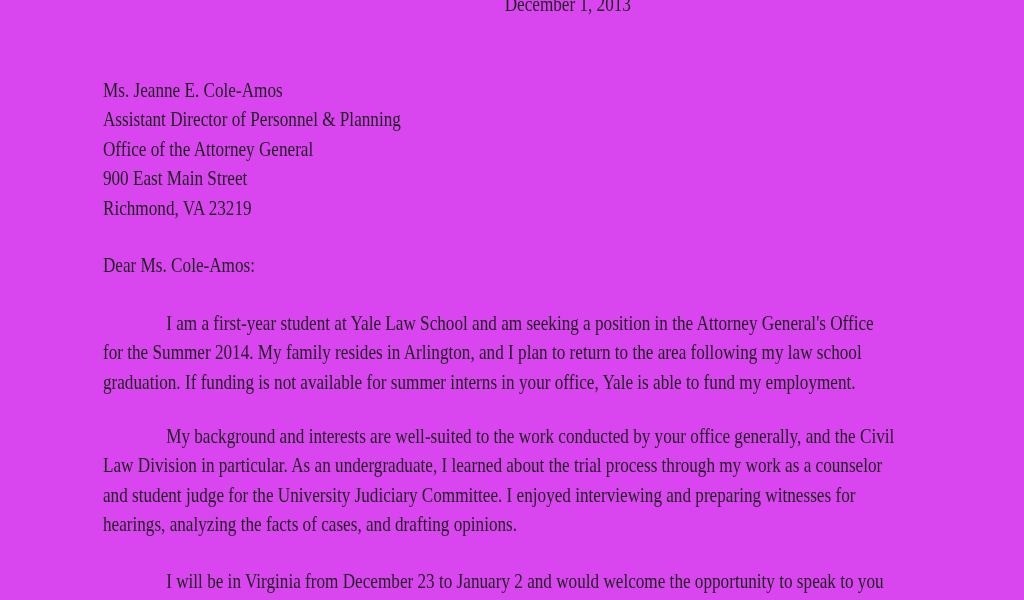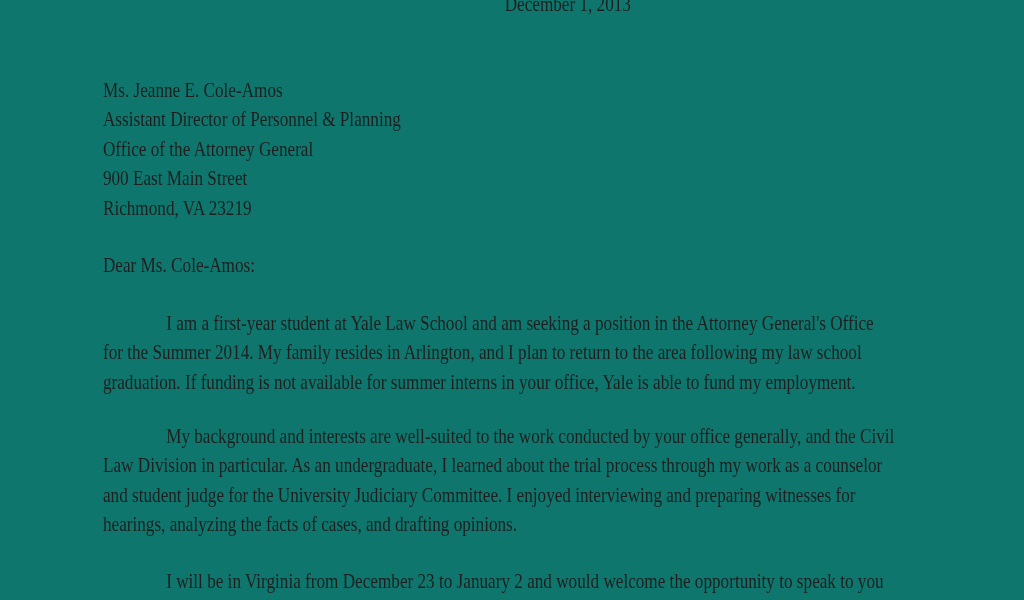--- a/index.html
+++ b/index.html
@@ -4,21 +4,21 @@
 <style>
   html, body {
     margin: 0;
     padding: 0;
     background: #ffffff;
   }
   .page {
     position: relative;
     width: 1024px;
     height: 600px;
-    background: #0f766e;
+    background: #d946ef;
     overflow: hidden;
     font-family: "Liberation Serif", "DejaVu Serif", serif;
   }
   
   .doc {
     position: absolute;
     top: 0;
     left: 0;
     width: 1313px;
     height: 600px;

